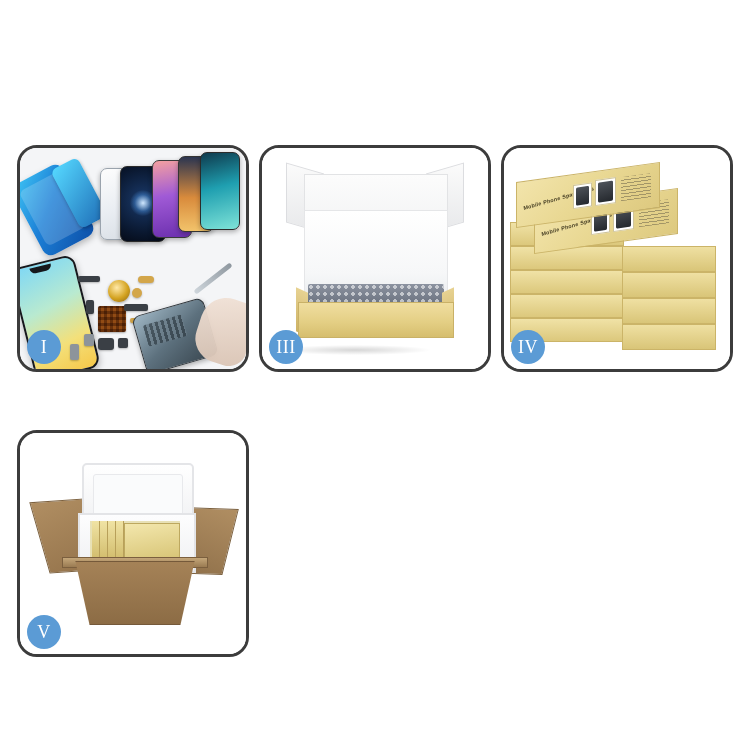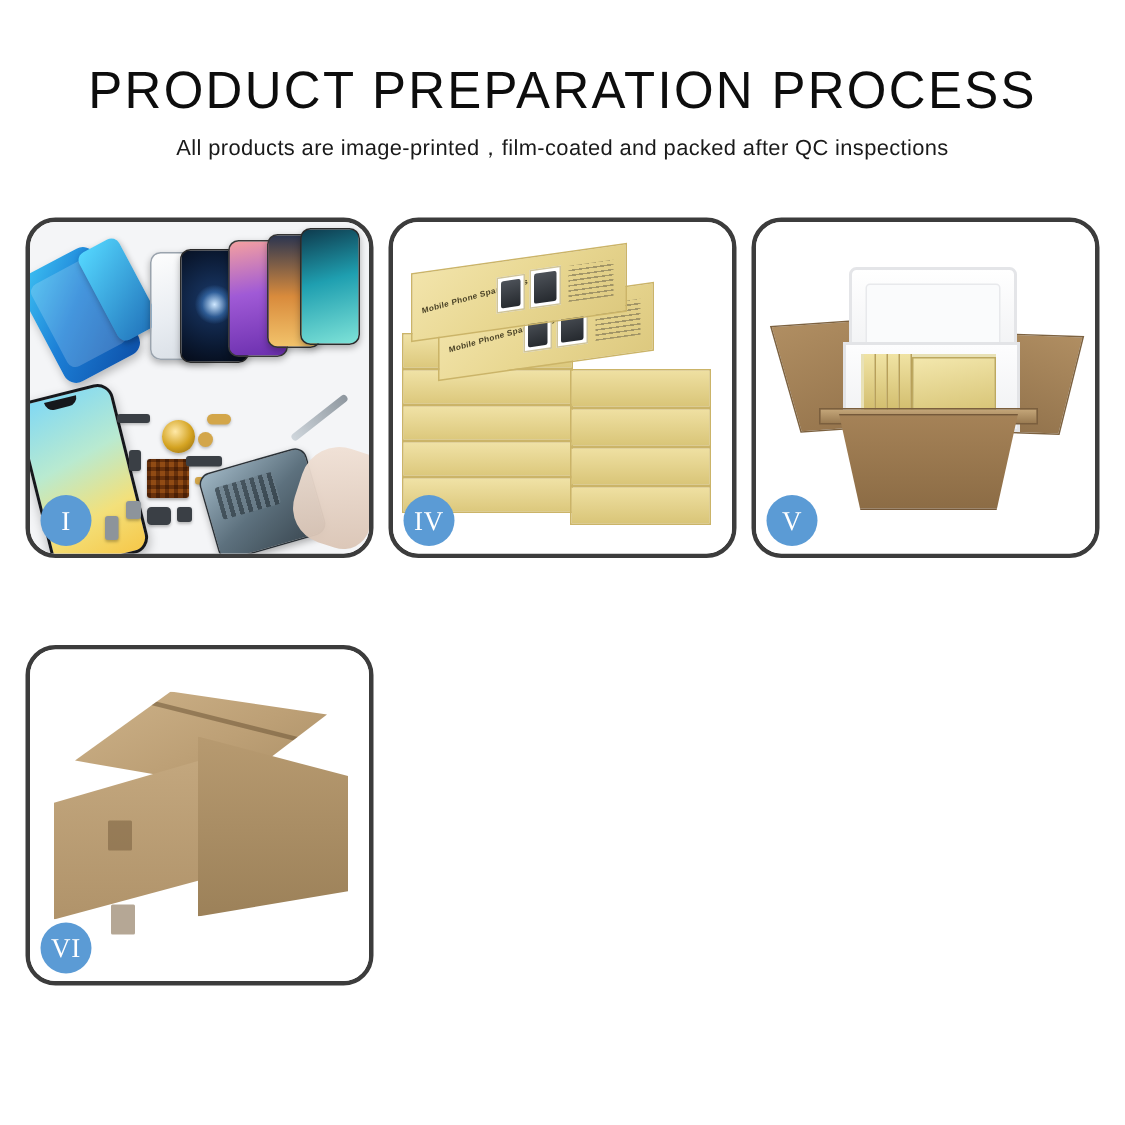--- a/index.html
+++ b/index.html
@@ -387,24 +387,20 @@
   .cb-tape {
     position:absolute; width:16px; height:20px;
     background: rgba(120,95,62,.55); border-radius:1px;
   }
 </style>
 </head>
 <body>
 
 <div id="page">
 
-  <div class="header">
-    <h1 class="title">PRODUCT PREPARATION PROCESS</h1>
-    <p class="subtitle">All products are image-printed，film-coated and packed after QC inspections</p>
-  </div>
 
   <div class="grid">
 
     <div class="panel">
       <div class="panel-inner p1">
         <div class="scene">
           <div class="adh"></div>
           <div class="adh2"></div>
           <div class="ph-screen glass"></div>
           <div class="ph-screen blk1"></div>
@@ -426,20 +422,38 @@
           <div class="prt gld" style="left:110px;top:170px;width:22px;height:5px;"></div>
           <div class="backplate"></div>
           <div class="tweez"></div>
           <div class="hand"></div>
         </div>
       </div>
       <div class="badge">I</div>
     </div>
 
 
+    <div class="panel">
+      <div class="panel-inner p3">
+        <div class="scene">
+          <div class="box3">
+            <div class="b3-lidL"></div>
+            <div class="b3-lidR"></div>
+            <div class="b3-back"></div>
+            <div class="b3-foam"></div>
+            <div class="b3-grey"></div>
+            <div class="b3-edgeL"></div>
+            <div class="b3-edgeR"></div>
+            <div class="b3-front"></div>
+          </div>
+          <div class="shadowblur"></div>
+        </div>
+      </div>
+      <div class="badge">III</div>
+    </div>
 
     <div class="panel">
       <div class="panel-inner p4">
         <div class="scene">
           <div class="stack">
 
             <div class="sbox sb-front" style="left:0px;top:52px;width:112px;height:22px;"></div>
             <div class="sbox sb-front" style="left:0px;top:76px;width:112px;height:22px;"></div>
             <div class="sbox sb-front" style="left:0px;top:100px;width:112px;height:22px;"></div>
             <div class="sbox sb-front" style="left:0px;top:124px;width:112px;height:22px;"></div>
@@ -494,31 +508,15 @@
               <div class="c-slab"></div>
             </div>
             <div class="c-rim"></div>
             <div class="c-front"></div>
           </div>
         </div>
       </div>
       <div class="badge">V</div>
     </div>
 
-    <div class="panel">
-      <div class="panel-inner p6">
-        <div class="scene">
-          <div class="cbox">
-            <div class="cb-top">
-              <div class="cb-seam"></div>
-            </div>
-            <div class="cb-left"></div>
-            <div class="cb-right"></div>
-            <div class="cb-tape" style="left:36px;top:86px;"></div>
-            <div class="cb-tape" style="left:38px;top:142px;"></div>
-          </div>
-        </div>
-      </div>
-      <div class="badge">VI</div>
-    </div>
 
   </div>
 </div>
 
 </body></html>

